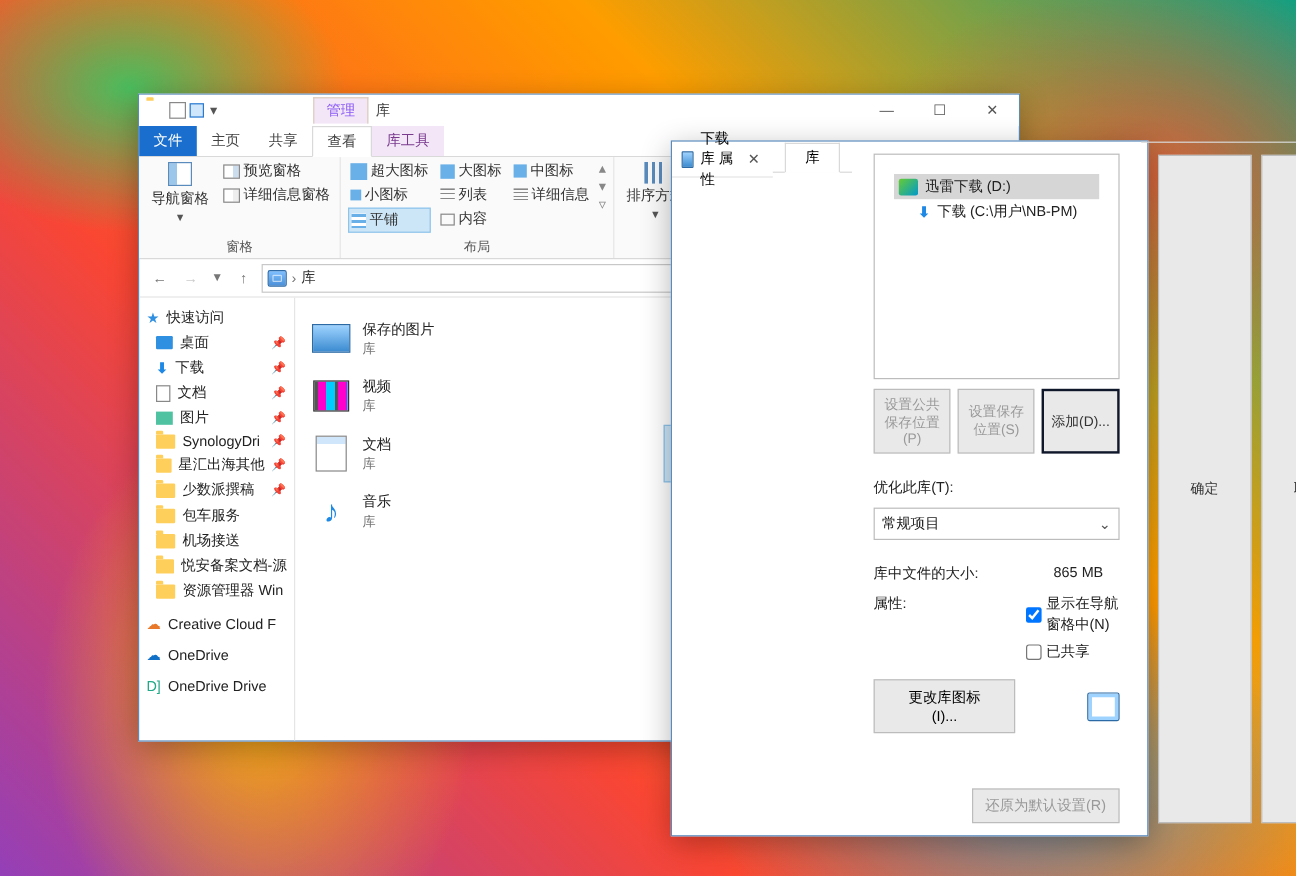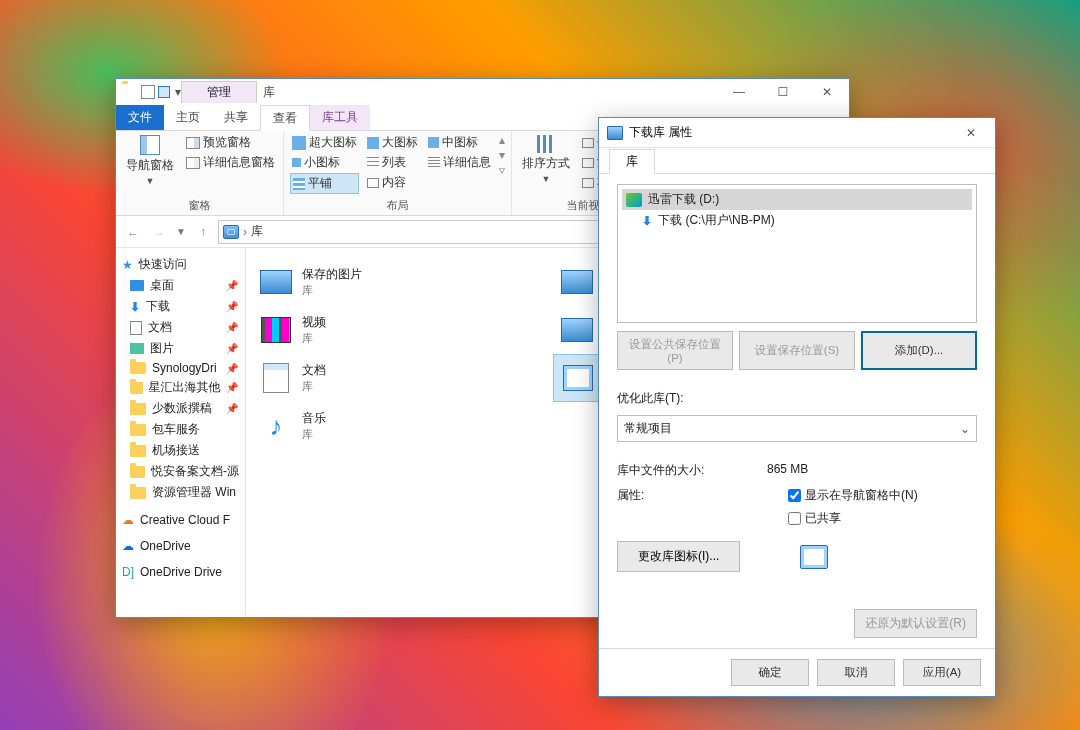--- a/index.html
+++ b/index.html
@@ -12,21 +12,21 @@
  radial-gradient(ellipse 300px 400px at 20% 80%, rgba(241,196,15,.8), transparent 60%),
  radial-gradient(ellipse 500px 300px at 80% 90%, rgba(52,152,219,.7), transparent 55%),
  radial-gradient(ellipse 260px 260px at 50% 50%, rgba(155,89,182,.5), transparent 60%),
  linear-gradient(45deg,#8e44ad,#e74c3c,#f39c12,#16a085);
  filter:contrast(1.05) saturate(1.1)}
 .window{position:absolute;background:#fff;border:1px solid #5a8bbd;box-shadow:0 6px 24px rgba(0,0,0,.3)}
 .explorer{left:115px;top:78px;width:735px;height:540px;display:flex;flex-direction:column}
 .titlebar{height:26px;display:flex;align-items:center;padding:0 0 0 6px;background:#fff}
 .titlebar .ic{width:16px;height:16px;margin-right:3px}
 .titlebar .title-text{flex:0 0 auto;margin-left:6px;color:#444}
-.titlebar .title-tab{padding:2px 25px;background:#f3e6f7;border:1px solid #dcb;border-bottom:none;color:#0f172a}
+.titlebar .title-tab{margin-left:80px;padding:2px 10px;background:#f3e6f7;border:1px solid #dcb;border-bottom:none;color:#8b5cf6}
 .titlebar .spacer{flex:1}
 .winbtn{width:44px;height:26px;display:flex;align-items:center;justify-content:center;color:#555}
 .ribbon-tabs{display:flex;height:26px;border-bottom:1px solid #d9d9d9}
 .rtab{padding:4px 12px 5px;color:#444}
 .rtab.file{background:#1a6fce;color:#fff}
 .rtab.active{border:1px solid #d9d9d9;border-bottom:1px solid #fff;margin-bottom:-1px;background:#fff}
 .tooltab{padding:4px 12px 5px;background:#f3e6f7;color:#7a3b8f}
 .ribbon{display:flex;height:85px;border-bottom:1px solid #d9d9d9;background:#fafafa}
 .rgroup{border-right:1px solid #e5e5e5;display:flex;flex-direction:column;padding:2px 6px 0;align-items:center}
 .rgroup .body{flex:1;display:flex;gap:6px;align-items:flex-start}
@@ -46,33 +46,33 @@
 .sb-item.head{padding-left:6px;font-weight:400}
 .sb-item.head .ic{color:#2f8fe0}
 .pin{margin-left:auto;color:#888;font-size:10px}
 .content{flex:1;overflow:hidden;padding:10px 6px;display:grid;grid-template-columns:1fr 1fr;grid-auto-rows:48px;gap:0 10px;align-content:start}
 .item{display:flex;align-items:center;gap:8px;padding:2px 6px}
 .item.sel{background:#cde6f7;border:1px solid #8ec4ea}
 .item .thumb{width:36px;height:36px;display:flex;align-items:center;justify-content:center}
 .item .txt .name{color:#222}.item .txt .sub{color:#777;font-size:11px}
 .statusbar{height:22px;border-top:1px solid #e5e5e5;display:flex;align-items:center;padding:0 8px;gap:14px;color:#333;font-size:11.5px}
 
-.dialog{left:598px;top:117px;width:398px;height:580px;display:flex;flex-direction:column}
+.dialog{left:559px;top:117px;width:398px;height:580px;display:flex;flex-direction:row}
 .dlg-title{height:30px;display:flex;align-items:center;padding:0 6px 0 8px;border-bottom:1px solid #e5e5e5}
 .dlg-title .ic{width:16px;height:16px;margin-right:6px}
 .dlg-tabs{display:flex;height:26px;align-items:flex-end;padding:6px 10px 0;border-bottom:1px solid #d9d9d9}
 .dlg-tab{padding:3px 16px;border:1px solid #d9d9d9;border-bottom:1px solid #fff;margin-bottom:-1px;background:#fff}
 .dlg-body{flex:1;padding:10px 18px;display:flex;flex-direction:column;gap:8px;color:#222}
-.loc-box{border:1px solid #bcbcbc;height:139px;background:#fff;padding:4px}
+.loc-box{border:1px solid #bcbcbc;height:188px;background:#fff;padding:16px}
 .loc-item{display:flex;align-items:center;gap:6px;padding:2px 4px}
 .loc-item.sel{background:#d6d6d6}
 .btnrow{display:flex;gap:6px}
 .dlg-btn{flex:1;border:1px solid #bcbcbc;background:#e9e9e9;padding:5px 4px;font-size:11.5px;text-align:center;color:#333}
 .dlg-btn:disabled,.dlg-btn.disabled{color:#999}
-.dlg-btn.focus{border:2px solid #0369a1;padding:4px 3px}
+.dlg-btn.focus{border:2px solid #0f172a;padding:4px 3px}
 .sel-box{border:1px solid #bcbcbc;padding:4px 6px;display:flex;justify-content:space-between;align-items:center;background:#fff}
 .fld{display:flex;gap:40px}
 .fld .lab{width:110px}
 .chk{display:flex;align-items:center;gap:4px}
 .chk input{width:13px;height:13px}
 .iconrow{display:flex;align-items:center;gap:60px;margin-top:6px}
 .changebtn{border:1px solid #bcbcbc;background:#e9e9e9;padding:6px 20px}
 .restore{align-self:flex-end;border:1px solid #bcbcbc;background:#e9e9e9;padding:5px 10px;color:#999;margin-top:auto}
 .dlg-footer{border-top:1px solid #d9d9d9;padding:10px 14px;display:flex;justify-content:flex-end;gap:8px}
 .dlg-footer .dlg-btn{flex:0 0 78px}

